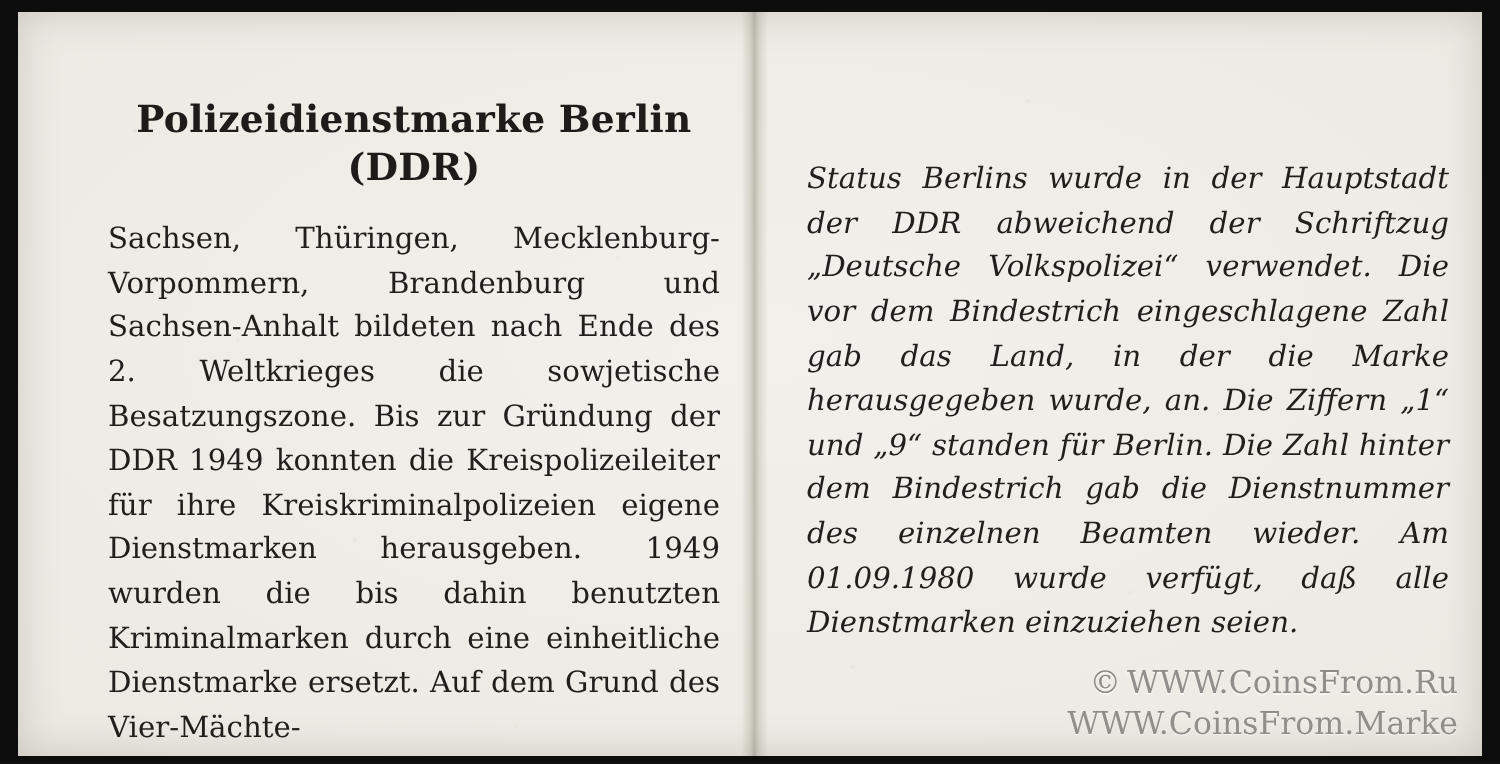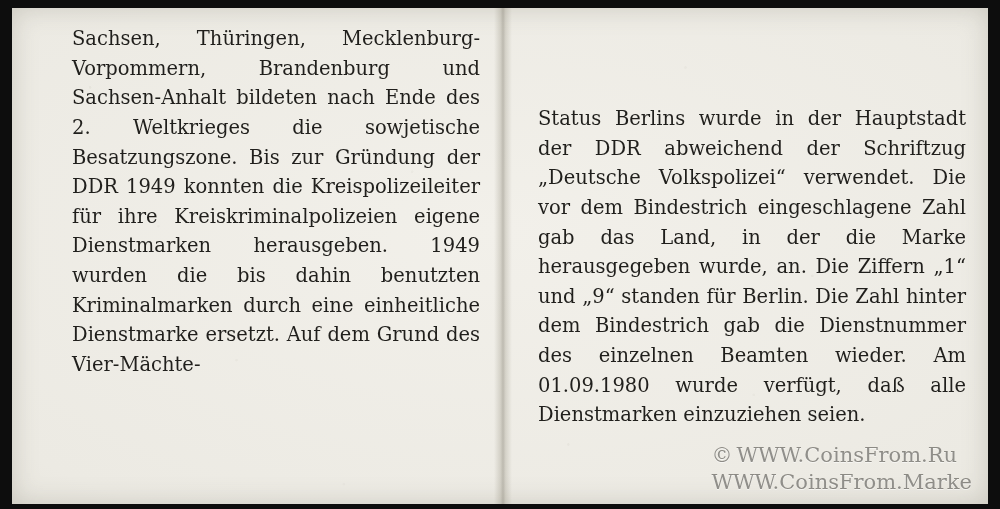--- a/index.html
+++ b/index.html
@@ -67,21 +67,21 @@
     position: absolute;
     inset: 0;
     display: flex;
   }
   .col {
     box-sizing: border-box;
     flex: 0 0 50%;
     padding: 0 26px;
   }
   .col-left { padding-left: 60px; padding-right: 20px; }
-  .col-right { padding-left: 38px; padding-right: 22px; }
+  .col-right { padding-left: 38px; padding-right: 22px; font-style: italic; }
 
   .title {
     margin: 56px 0 0 0;
     text-align: center;
     font-family: "DejaVu Serif", serif;
     font-weight: 700;
     font-size: 25px;
     letter-spacing: .2px;
     color: #1d1c1a;
     line-height: 1.28;
@@ -100,41 +100,45 @@
     hyphens: none;
   }
   .col-right .body-text { margin-top: 96px; }
   .body-text p { margin: 0; }
 
   
   .watermark {
     position: absolute;
     right: 16px;
     bottom: 8px;
-    text-align: left;
+    text-align: right;
     font-family: "DejaVu Serif", serif;
     font-size: 21px;
     line-height: 1.28;
     color: rgba(60,58,52,0.55);
     text-shadow: 0 1px 0 rgba(255,255,255,0.55);
     white-space: nowrap;
   }
   .watermark .wm-line { display: block; }
   .wm-copy { margin-right: 4px; }
 </style>
 </head>
 <body>
 
 <div class="scan">
   <div class="paper">
     <div class="speckle"></div>
     <div class="fold"></div>
 
     <div class="columns">
       <div class="col col-left">
+        <h1 class="title">
+          <span>Polizeidienstmarke Berlin</span>
+          <span class="line2">(DDR)</span>
+        </h1>
         <div class="body-text">
           <p>Sachsen, Thüringen, Mecklenburg-Vorpommern, Brandenburg und Sachsen-Anhalt bildeten nach Ende des 2. Weltkrieges die sowjetische Besatzungszone. Bis zur Gründung der DDR 1949 konnten die Kreispolizeileiter für ihre Kreiskriminalpolizeien eigene Dienstmarken herausgeben. 1949 wurden die bis dahin benutzten Kriminalmarken durch eine einheitliche Dienstmarke ersetzt. Auf dem Grund des Vier-Mächte-</p>
         </div>
       </div>
 
       <div class="col col-right">
         <div class="body-text">
           <p>Status Berlins wurde in der Hauptstadt der DDR abweichend der Schriftzug „Deutsche Volkspolizei“ verwendet. Die vor dem Bindestrich eingeschlagene Zahl gab das Land, in der die Marke herausgegeben wurde, an. Die Ziffern „1“ und „9“ standen für Berlin. Die Zahl hinter dem Bindestrich gab die Dienstnummer des einzelnen Beamten wieder. Am 01.09.1980 wurde verfügt, daß alle Dienstmarken einzuziehen seien.</p>
         </div>
       </div>

